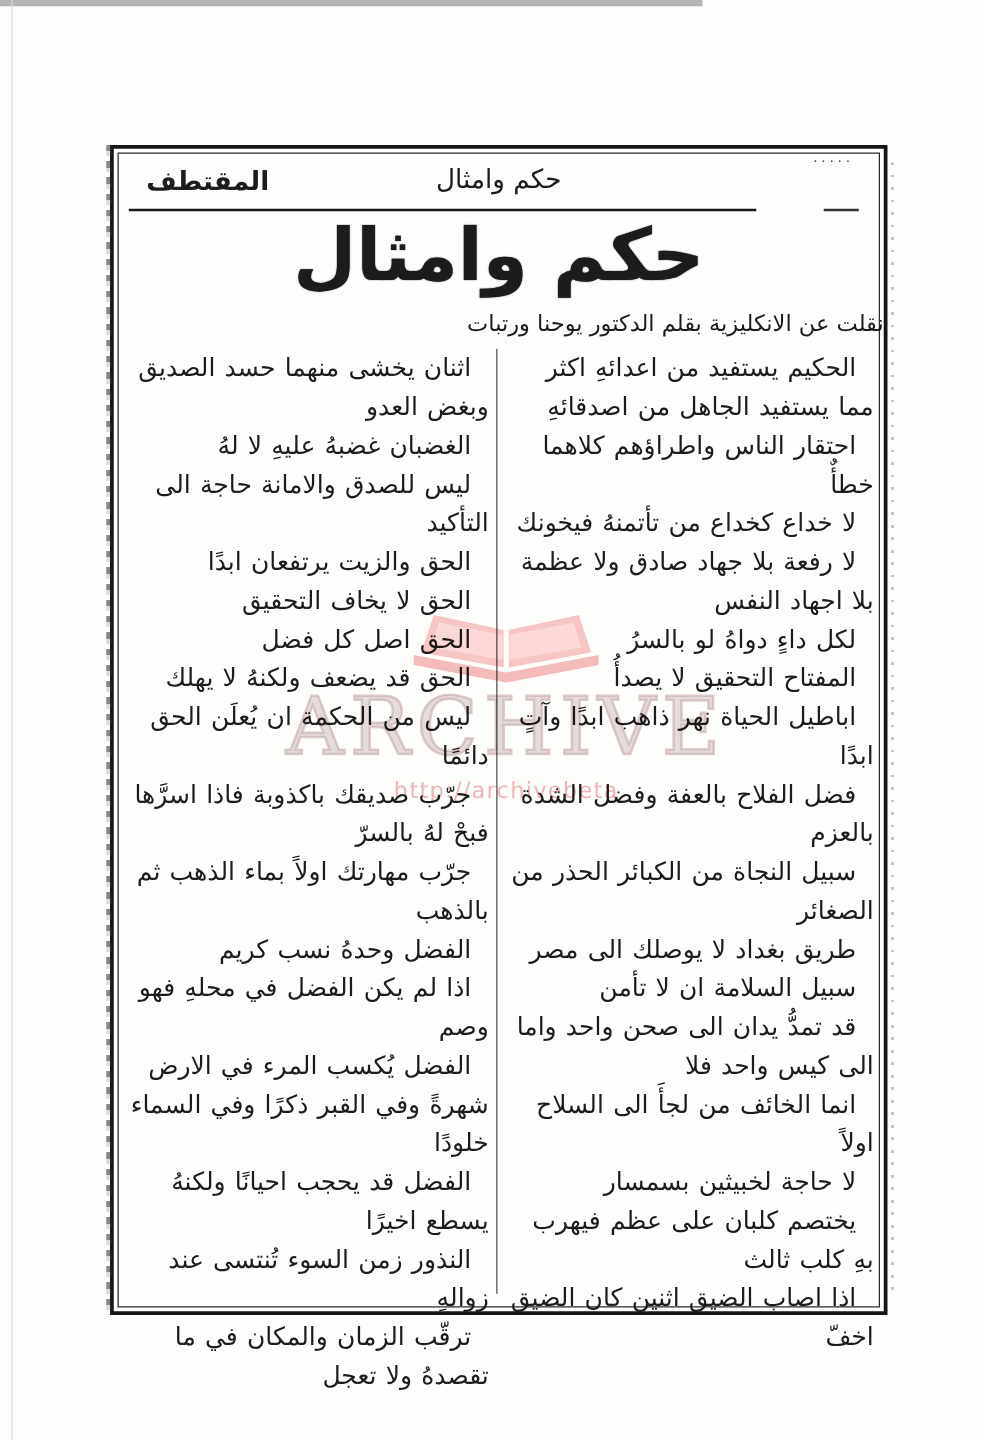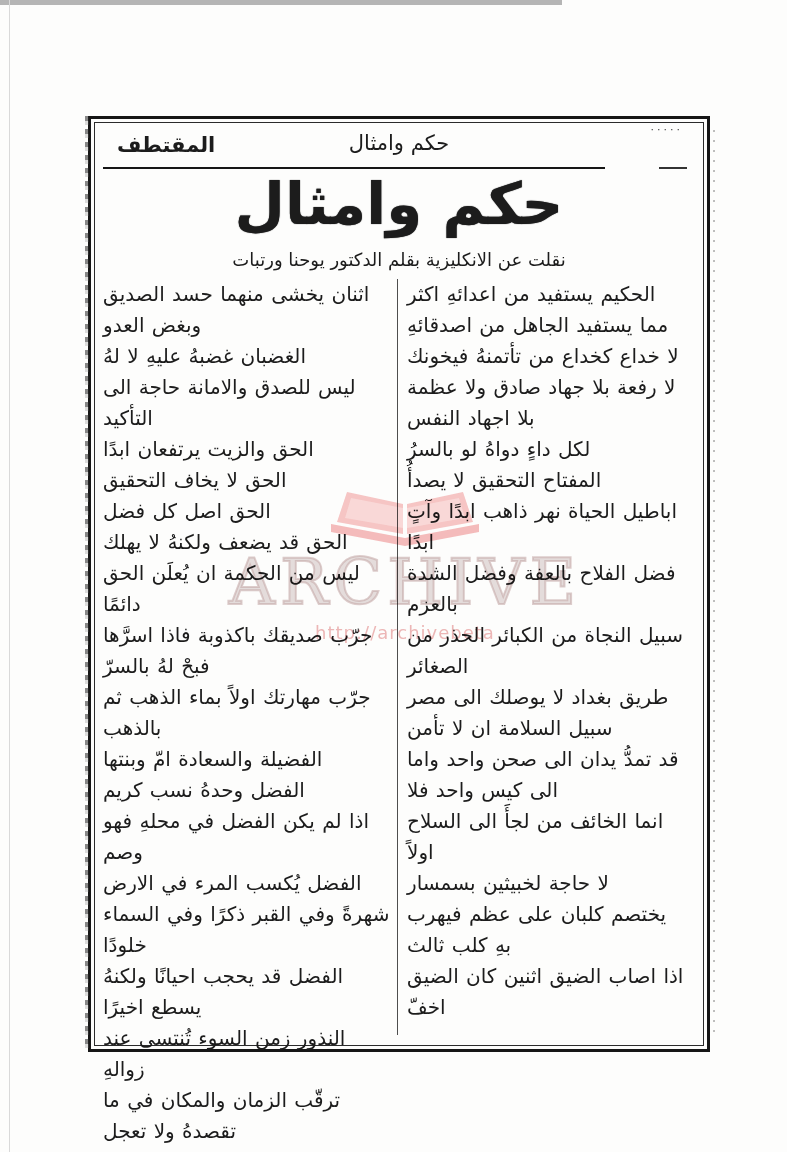--- a/index.html
+++ b/index.html
@@ -21,27 +21,27 @@
   
   .magazine-name{position:absolute;left:26px;top:14px;font-size:21px;font-weight:bold;direction:rtl;text-align:right;}
   .running-title{position:absolute;left:0;right:0;top:12px;text-align:center;font-size:21px;direction:rtl;}
   .corner-dots{position:absolute;right:24px;top:4px;font-size:11px;letter-spacing:3px;color:#444;}
   .header-rule{position:absolute;top:48px;left:12px;width:502px;height:2px;background:#161616;}
   .header-dash{position:absolute;top:48px;right:20px;width:28px;height:2px;background:#333;}
   
   .article-title{position:absolute;top:54px;left:0;right:0;text-align:center;
     font-size:58px;font-weight:bold;direction:rtl;line-height:1.1;
     text-shadow:0 0 1px #222;}
-  .article-byline{position:absolute;top:130px;left:0;right:0;text-align:center;font-size:18px;direction:rtl;}
+  .article-byline{position:absolute;top:130px;left:0;right:0;text-align:right;font-size:18px;direction:rtl;}
   
   .col{position:absolute;top:160px;direction:rtl;text-align:right;}
   .col-right{right:8px;width:292px;}
   .col-left{left:12px;width:288px;}
   .col-divider{position:absolute;top:160px;left:306px;width:1px;height:756px;background:#4e4e4e;}
-  .maxim{font-size:20px;line-height:31px;text-indent:14px;text-align:left;word-spacing:1px;}
+  .maxim{font-size:20px;line-height:31px;text-indent:14px;text-align:right;word-spacing:1px;}
   
   .watermark{position:absolute;left:228px;top:488px;width:354px;text-align:center;
     mix-blend-mode:multiply;opacity:.85;pointer-events:none;z-index:5;}
   .book-icon{display:block;margin:0 auto;width:160px;height:62px;}
   .watermark-text{
     font-family:"DejaVu Serif",serif;font-size:64px;line-height:1;letter-spacing:5px;
     color:rgba(198,178,178,.5);
     -webkit-text-stroke:2px rgba(186,152,152,.55);
   }
   .watermark-url{margin-top:8px;font-size:18px;letter-spacing:1px;color:rgba(232,156,156,.85);}
@@ -61,20 +61,21 @@
   <div class="running-title">حكم وامثال</div>
   <div class="corner-dots">·····</div>
   <div class="header-rule"></div>
   <div class="header-dash"></div>
 
   <div class="article-title">حكم وامثال</div>
   <div class="article-byline">نقلت عن الانكليزية بقلم الدكتور يوحنا ورتبات</div>
 
   <div class="col col-right">
       <div class="maxim">الحكيم يستفيد من اعدائهِ اكثر مما يستفيد الجاهل من اصدقائهِ</div>
+      <div class="maxim">احتقار الناس واطراؤهم كلاهما خطأٌ</div>
       <div class="maxim">لا خداع كخداع من تأتمنهُ فيخونك</div>
       <div class="maxim">لا رفعة بلا جهاد صادق ولا عظمة بلا اجهاد النفس</div>
       <div class="maxim">لكل داءٍ دواهُ لو بالسرُ</div>
       <div class="maxim">المفتاح التحقيق لا يصدأُ</div>
       <div class="maxim">اباطيل الحياة نهر ذاهب ابدًا وآتٍ ابدًا</div>
       <div class="maxim">فضل الفلاح بالعفة وفضل الشدة بالعزم</div>
       <div class="maxim">سبيل النجاة من الكبائر الحذر من الصغائر</div>
       <div class="maxim">طريق بغداد لا يوصلك الى مصر</div>
       <div class="maxim">سبيل السلامة ان لا تأمن</div>
       <div class="maxim">قد تمدُّ يدان الى صحن واحد واما الى كيس واحد فلا</div>
@@ -88,21 +89,20 @@
       <div class="maxim">اثنان يخشى منهما حسد الصديق وبغض العدو</div>
       <div class="maxim">الغضبان غضبهُ عليهِ لا لهُ</div>
       <div class="maxim">ليس للصدق والامانة حاجة الى التأكيد</div>
       <div class="maxim">الحق والزيت يرتفعان ابدًا</div>
       <div class="maxim">الحق لا يخاف التحقيق</div>
       <div class="maxim">الحق اصل كل فضل</div>
       <div class="maxim">الحق قد يضعف ولكنهُ لا يهلك</div>
       <div class="maxim">ليس من الحكمة ان يُعلَن الحق دائمًا</div>
       <div class="maxim">جرّب صديقك باكذوبة فاذا اسرَّها فبحْ لهُ بالسرّ</div>
       <div class="maxim">جرّب مهارتك اولاً بماء الذهب ثم بالذهب</div>
-      <div class="maxim">الفضيلة والسعادة امّ وبنتها</div>
       <div class="maxim">الفضل وحدهُ نسب كريم</div>
       <div class="maxim">اذا لم يكن الفضل في محلهِ فهو وصم</div>
       <div class="maxim">الفضل يُكسب المرء في الارض شهرةً وفي القبر ذكرًا وفي السماء خلودًا</div>
       <div class="maxim">الفضل قد يحجب احيانًا ولكنهُ يسطع اخيرًا</div>
       <div class="maxim">النذور زمن السوء تُنتسى عند زوالهِ</div>
       <div class="maxim">ترقّب الزمان والمكان في ما تقصدهُ ولا تعجل</div>
     </div>
 </div>
 
 <div class="watermark">

